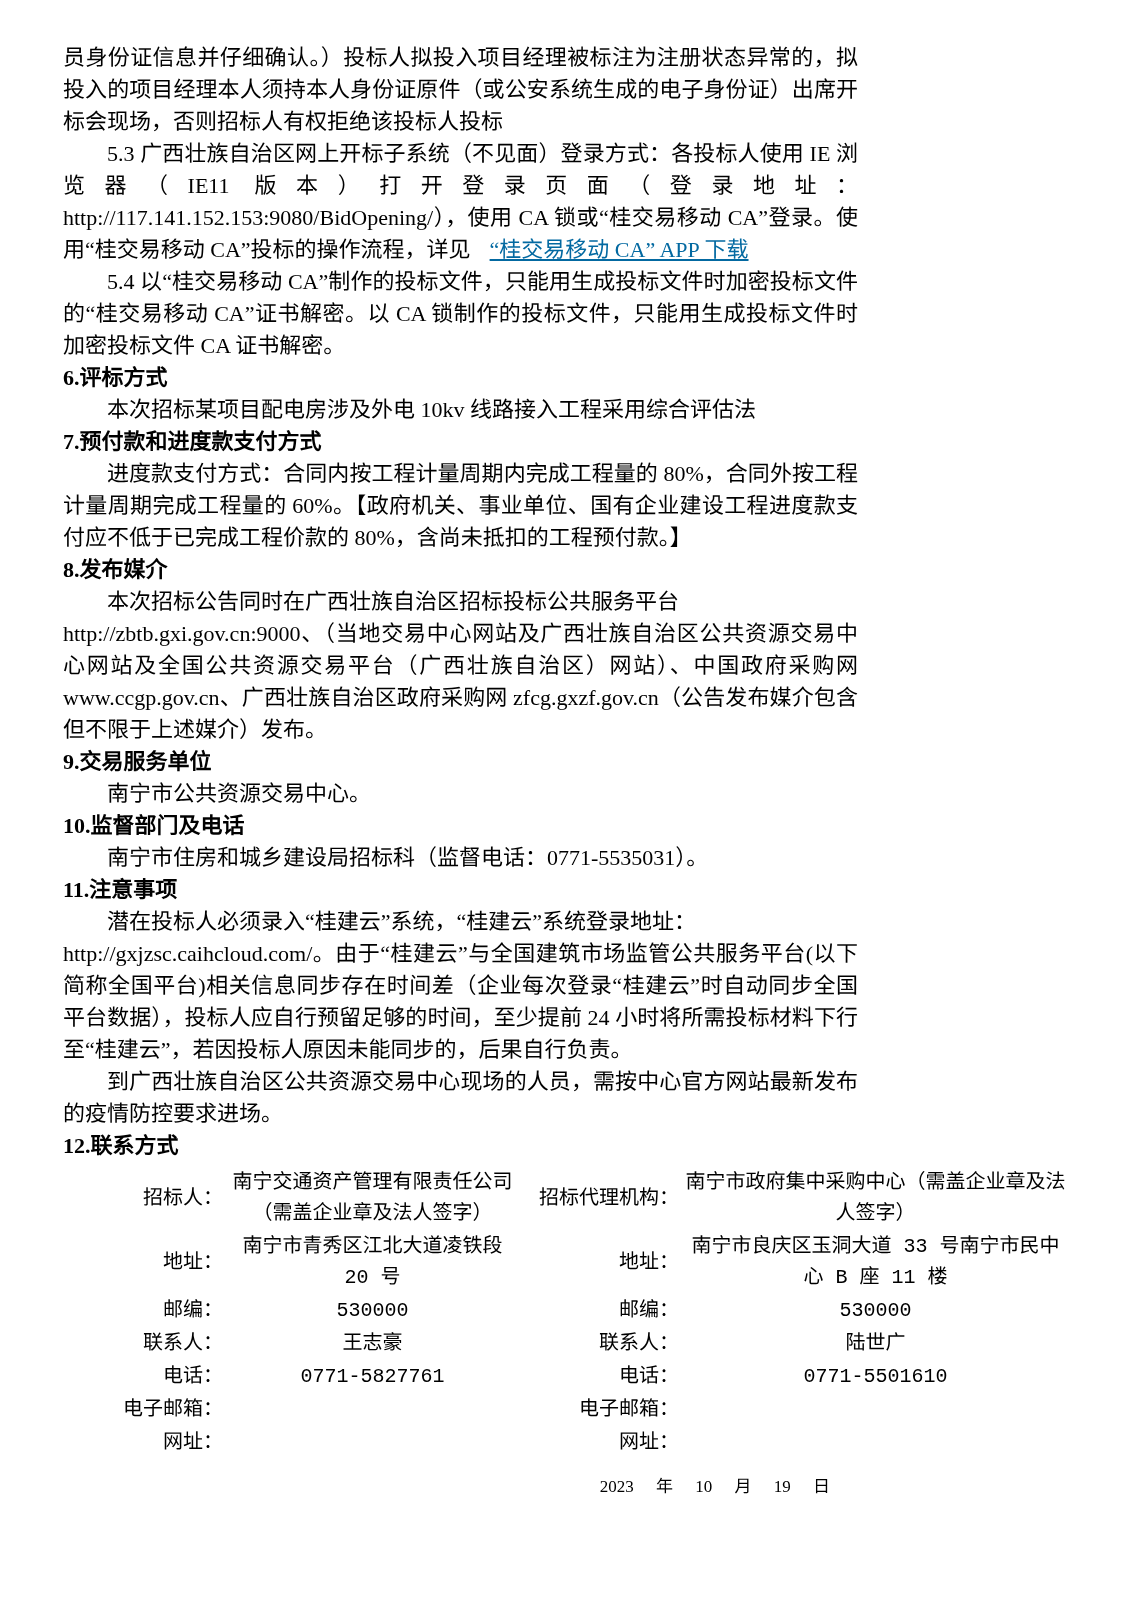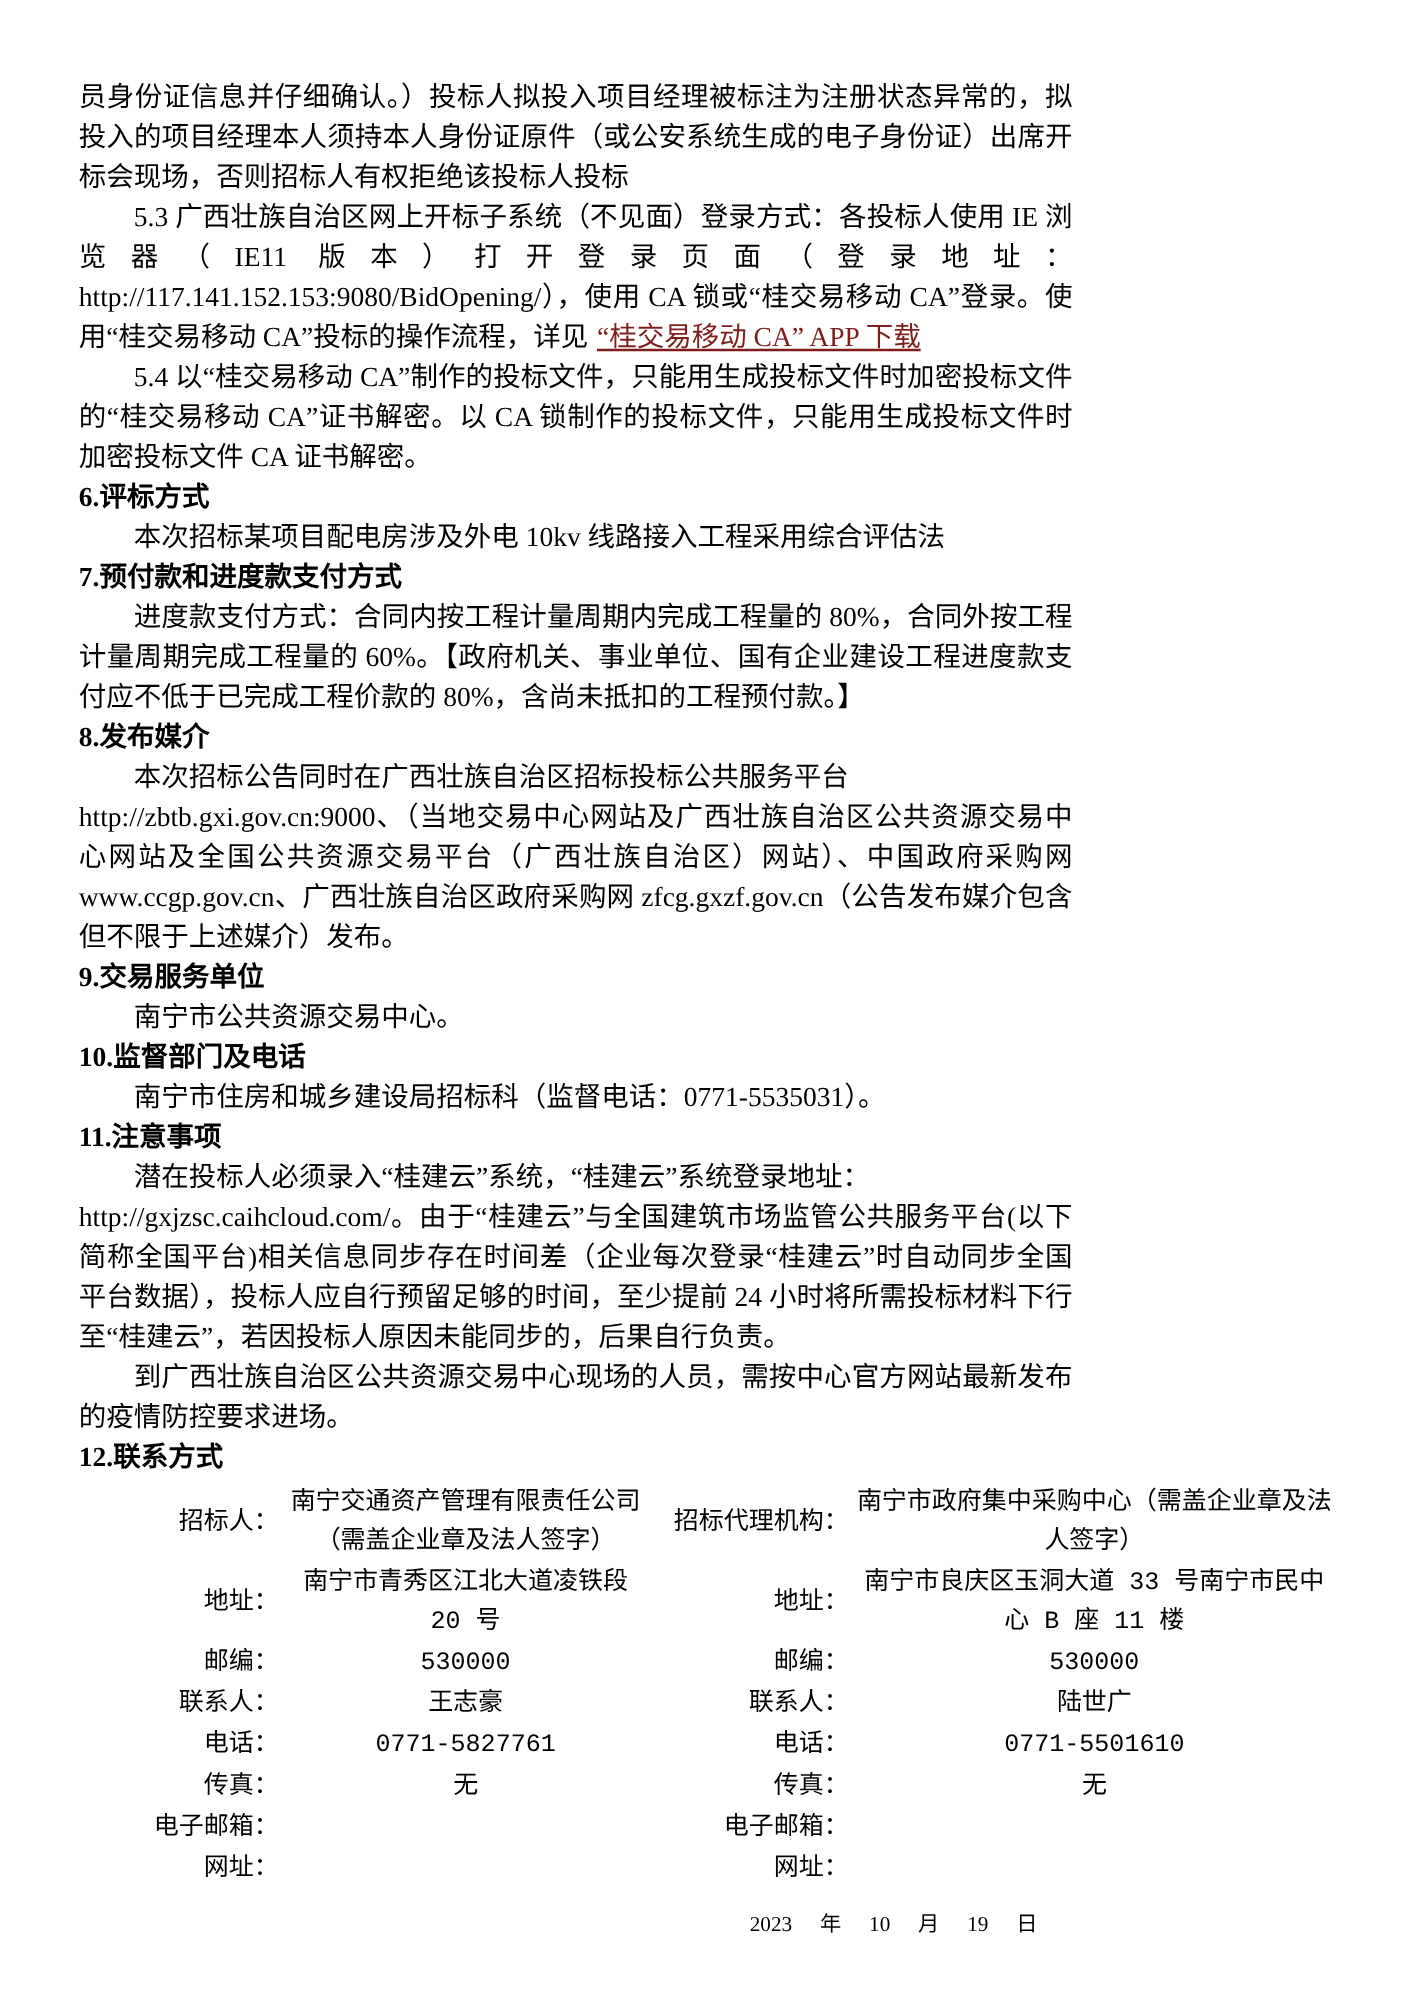--- a/index.html
+++ b/index.html
@@ -10,43 +10,43 @@
   body {
     width: 1131px;
     height: 1600px;
     overflow: hidden;
     color: #000000;
     font-family: "Liberation Serif", "DejaVu Serif", serif;
   }
   .page {
     box-sizing: border-box;
     width: 920px;
-    padding: 62px 62px 0 63px;
+    padding: 42px 62px 0 63px;
     font-size: 22px;
     line-height: 32px;
     text-align: justify;
   }
   p.body {
     margin: 0;
   }
   p.indent {
     text-indent: 44px;
   }
   .sec-heading {
     margin: 0;
     font-size: 22px;
     line-height: 32px;
     font-weight: 700;
     font-family: Liberation Serif, serif;
     text-align: left;
   }
   a.doclink {
-    color: #7f1d1d;
+    color: #0369a1;
     text-decoration: underline;
-    margin-left: 7px;
+    margin-left: 19px;
   }
   table.contacts {
     width: 1006px;
     border-collapse: collapse;
     table-layout: fixed;
     margin-top: 4px;
     font-size: 20px;
     line-height: 31px;
     font-family: Liberation Mono, monospace;
   }
@@ -139,26 +139,20 @@
         <td class="lab">联系人：</td>
         <td class="val">陆世广</td>
       </tr>
       <tr>
         <td class="lab">电话：</td>
         <td class="val">0771-5827761</td>
         <td class="lab">电话：</td>
         <td class="val">0771-5501610</td>
       </tr>
       <tr>
-        <td class="lab">传真：</td>
-        <td class="val">无</td>
-        <td class="lab">传真：</td>
-        <td class="val">无</td>
-      </tr>
-      <tr>
         <td class="lab">电子邮箱：</td>
         <td class="val"></td>
         <td class="lab">电子邮箱：</td>
         <td class="val"></td>
       </tr>
       <tr>
         <td class="lab">网址：</td>
         <td class="val"></td>
         <td class="lab">网址：</td>
         <td class="val"></td>

